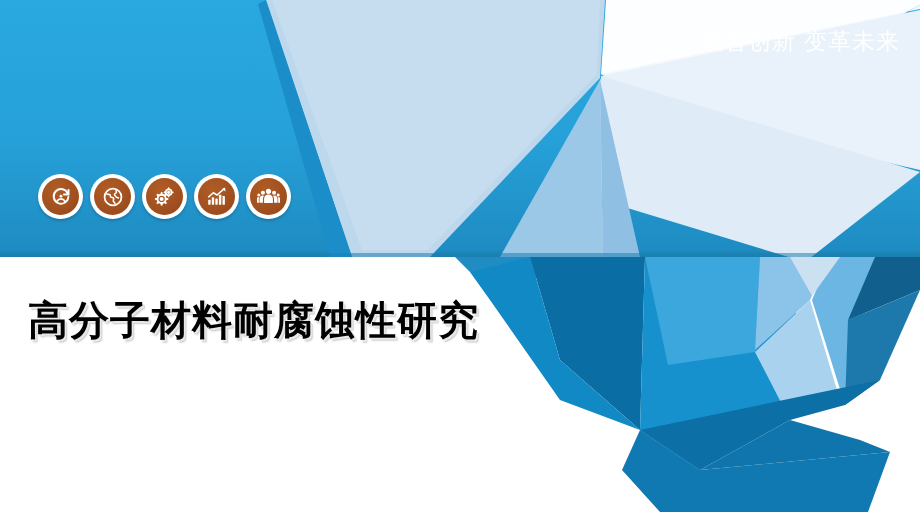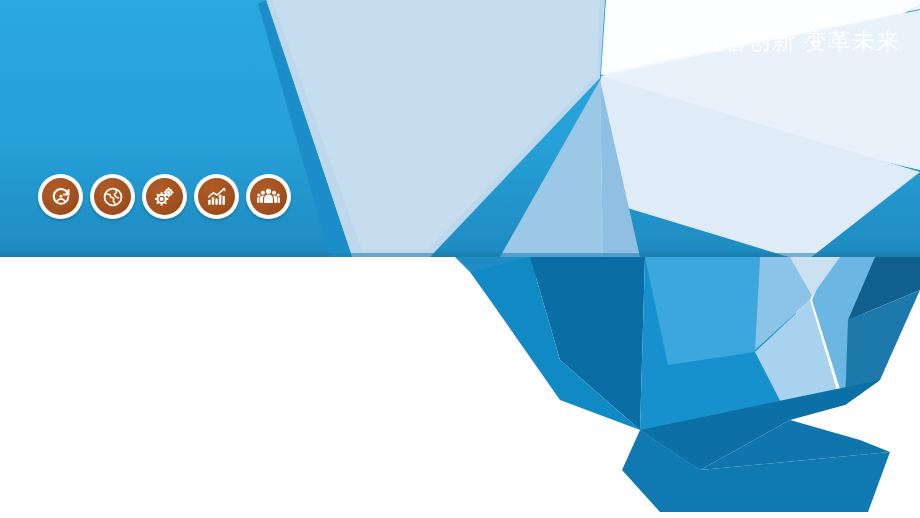--- a/index.html
+++ b/index.html
@@ -224,14 +224,15 @@
           <path d="M1.9 12.5c-1.3 0-2.0 .9-2.0 2.1v4.0h2.0v-6.1z"></path>
 
           <circle cx="22.1" cy="10.4" r="1.6"></circle>
           <path d="M22.1 12.5c1.3 0 2.0 .9 2.0 2.1v4.0h-2.0v-6.1z"></path>
         </svg>
       </span>
     </div>
 
   </div>
 
+  <div id="title">高分子材料耐腐蚀性研究</div>
 
 </div>
 
 </body></html>

